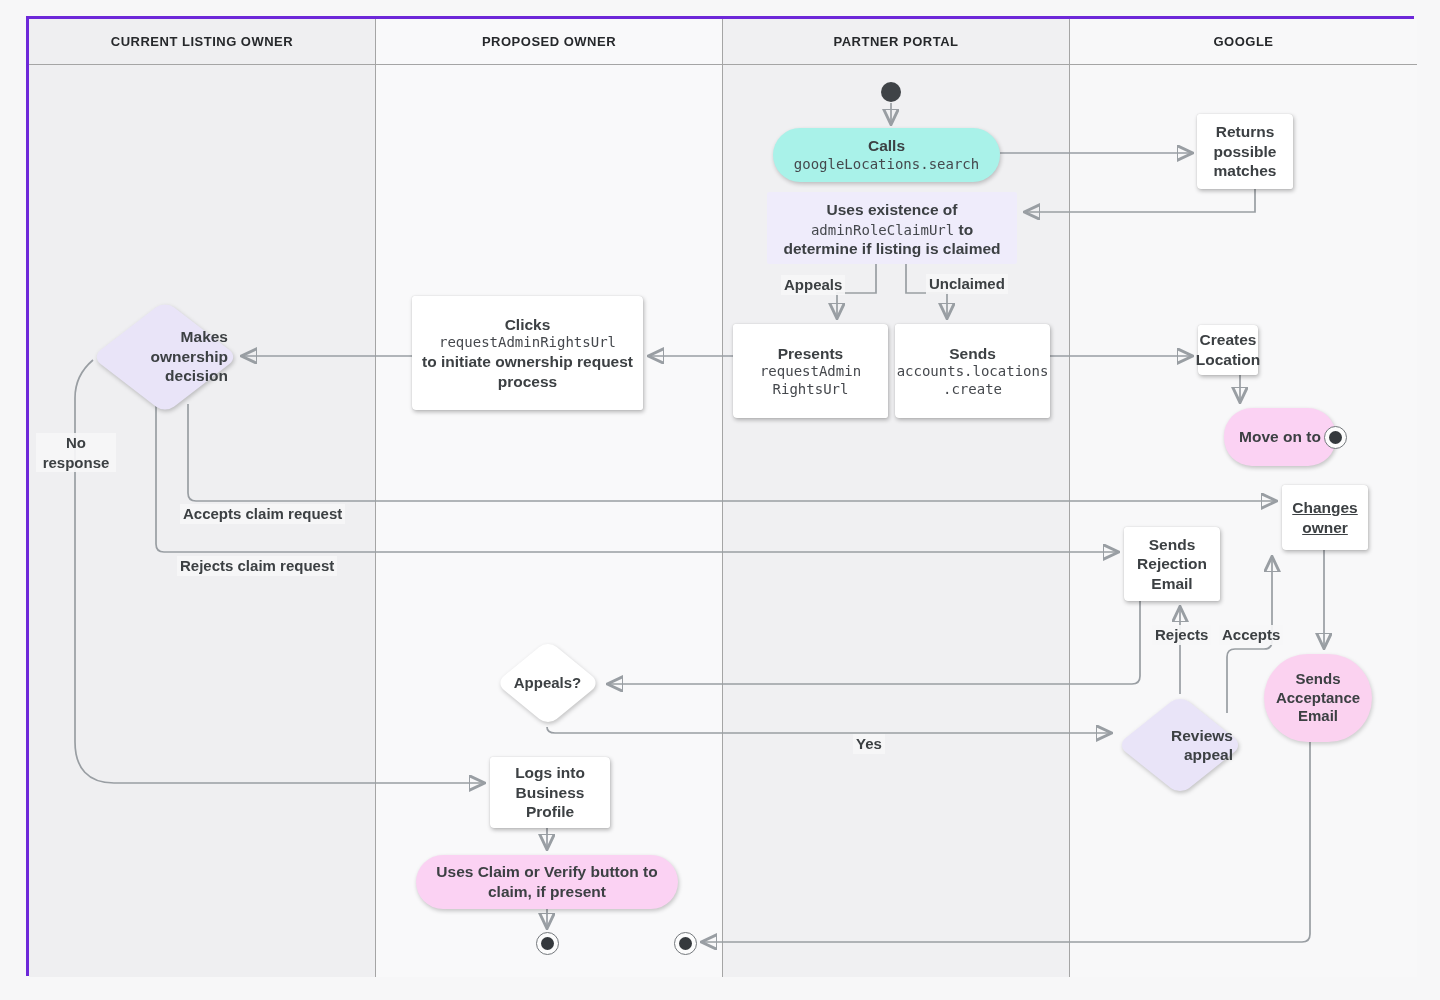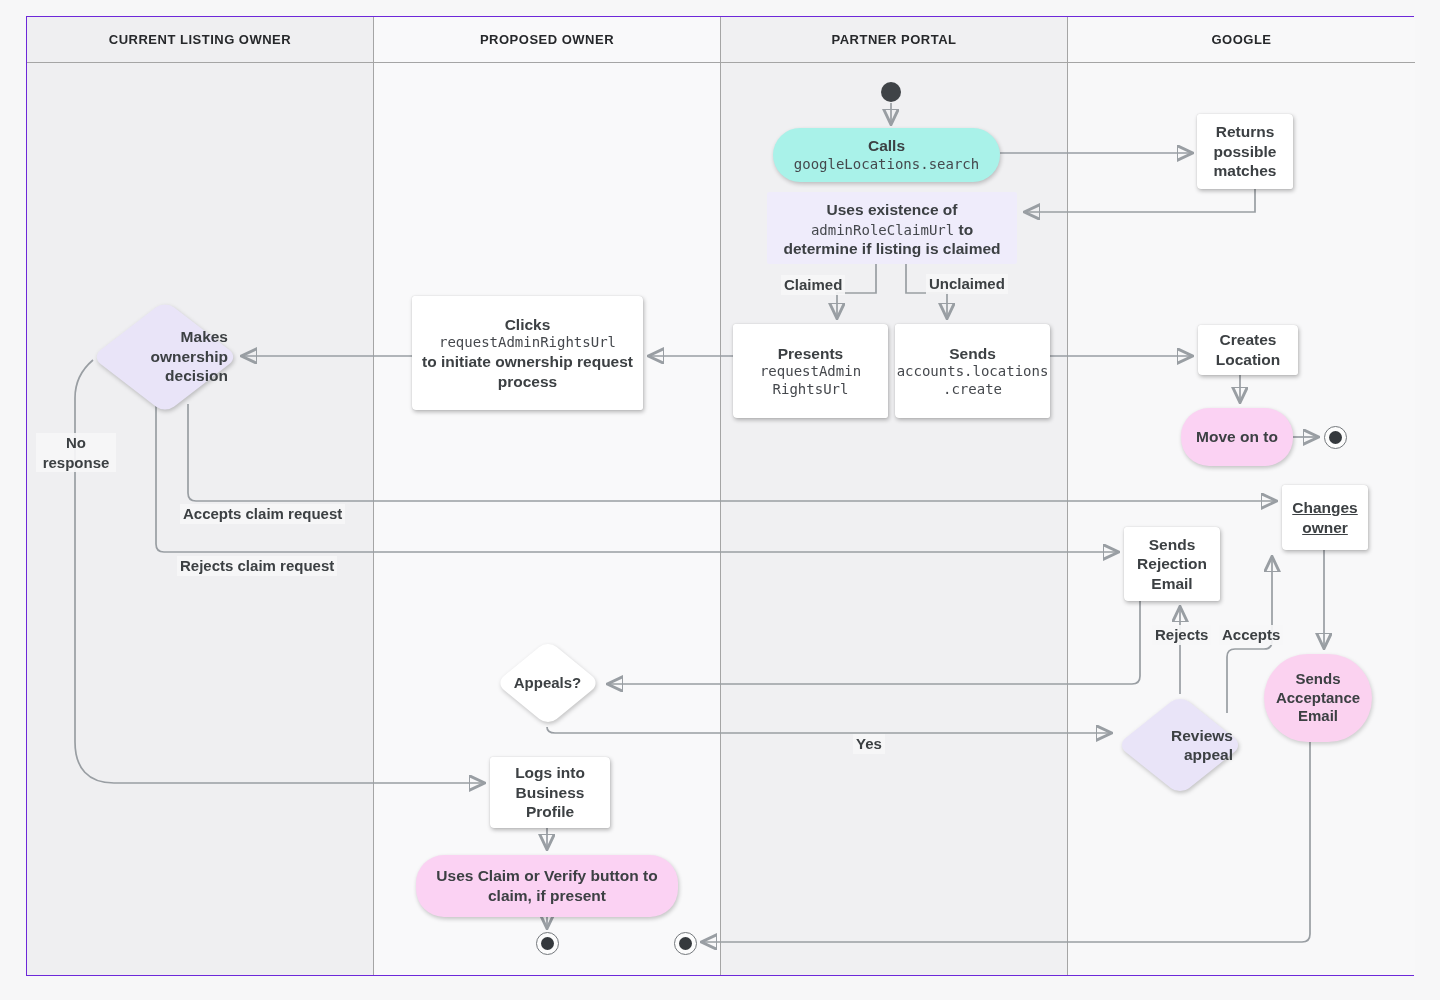--- a/index.html
+++ b/index.html
@@ -1,20 +1,20 @@
 <!DOCTYPE html>
 <html><head>
 <meta charset="utf-8">
 <style>
   * { margin:0; padding:0; box-sizing:border-box; }
   html,body { width:1440px; height:1000px; background:#f7f7f8; font-family:"Liberation Sans", sans-serif; }
   #stage { position:relative; width:1440px; height:1000px; overflow:hidden; color:#3c4043; }
 
   
-  #frame { position:absolute; left:26px; top:16px; width:1388px; height:960px; border:1px solid #6d28d9; }
+  #frame { position:absolute; left:26px; top:16px; width:1388px; height:960px; border:3px solid #6d28d9; }
   .lane { position:absolute; top:0; height:958px; border-right:1px solid #a5a5a5; }
   .lane:last-child { border-right:none; }
   .lane-header { height:46px; border-bottom:1px solid #a5a5a5; display:flex; align-items:center; justify-content:center;
                  font-weight:bold; font-size:13px; letter-spacing:.5px; color:#26282b; }
   #lane-1 { left:0;     width:347px; background:#efeff1; }
   #lane-2 { left:347px; width:347px; background:#f9f9fa; }
   #lane-3 { left:694px; width:347px; background:#f0f0f2; }
   #lane-4 { left:1041px;width:347px; background:#f8f8f9; }
 
   
@@ -28,28 +28,28 @@
   .mono, .m { font-family:"DejaVu Sans Mono", monospace; font-weight:normal; font-size:14px; color:#45484d;text-align:right; }
   .pill { border-radius:28px; box-shadow:1px 2px 4px rgba(0,0,0,.22); }
 
   #n-start { left:881px; top:82px; width:20px; height:20px; border-radius:50%; background:#3f4347; }
   #n-calls { left:773px; top:128px; width:227px; height:54px; background:#a9f2e9; }
   #n-returns { left:1197px; top:114px; width:96px; height:75px; padding:4px; }
   #n-uses { left:767px; top:192px; width:250px; height:72px; background:#efecfb; border-radius:2px; padding:4px 8px; display:block; padding-top:8px; }
   #n-presents { left:733px; top:324px; width:155px; height:94px; }
   #n-sends-create { left:895px; top:324px; width:155px; height:94px; }
   #n-clicks { left:412px; top:296px; width:231px; height:114px; padding:4px 8px; }
-  #n-creates { left:1198px; top:325px; width:100px; height:50px; }
-  #n-moveon { left:1181px; top:408px; width:112px; height:58px; background:#fbd2f3; }
+  #n-creates { left:1198px; top:325px; width:60px; height:50px; }
+  #n-moveon { left:1224px; top:408px; width:112px; height:58px; background:#fbd2f3; }
   #n-changes { left:1282px; top:485px; width:86px; height:65px;text-decoration:underline; }
   #n-rejection { left:1124px; top:527px; width:96px; height:74px; }
   #n-acceptance { left:1264px; top:654px; width:108px; height:88px; background:#fbd2f0; border-radius:46px;
                   box-shadow:1px 2px 4px rgba(0,0,0,.18); font-size:15px; }
   #n-logs { left:490px; top:757px; width:120px; height:71px; }
-  #n-claim { left:416px; top:855px; width:262px; height:62px; background:#fbd2f3; padding:0 12px; }
+  #n-claim { left:416px; top:855px; width:262px; height:54px; background:#fbd2f3; padding:0 12px; }
 
   
   .dwrap { position:absolute; z-index:3; filter:drop-shadow(1px 2px 2px rgba(0,0,0,.22)); }
   .dshape { position:absolute; left:50%; top:50%; border-radius:10px; }
   .dlabel { position:absolute; z-index:4; display:flex; align-items:center; justify-content:center; text-align:right;
             font-weight:bold; font-size:15.5px; line-height:1.25; color:#3c4043; }
   #d-makes { left:91px; top:300px; width:147px; height:113px; }
   #d-makes .dshape { width:80px; height:80px; background:#e9e4f8; transform:translate(-50%,-50%) scale(1.3,1) rotate(45deg); }
   #d-makes-label { left:101px; top:300px; width:127px; height:113px; }
   #d-reviews { left:1117px; top:695px; width:126px; height:100px; }
@@ -209,21 +209,21 @@
   <div class="endnode" id="end-1">
       <div class="dot"></div>
     </div>
   <div class="endnode" id="end-2">
       <div class="dot"></div>
     </div>
   <div class="endnode" id="end-3">
       <div class="dot"></div>
     </div>
 
-  <div class="elabel" id="l-claimed">Claimed</div>
+  <div class="elabel" id="l-claimed">Appeals</div>
   <div class="elabel" id="l-unclaimed">Unclaimed</div>
   <div class="elabel" id="l-noresponse">No response</div>
   <div class="elabel" id="l-accepts-claim">Accepts claim request</div>
   <div class="elabel" id="l-rejects-claim">Rejects claim request</div>
   <div class="elabel" id="l-rejects">Rejects</div>
   <div class="elabel" id="l-accepts">Accepts</div>
   <div class="elabel" id="l-yes">Yes</div>
 
 </div>
 

